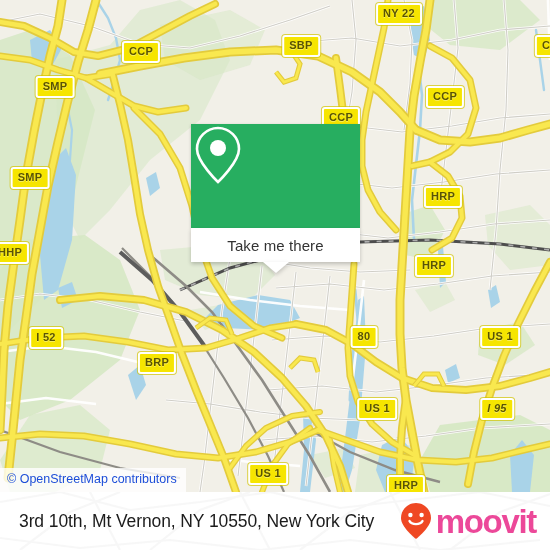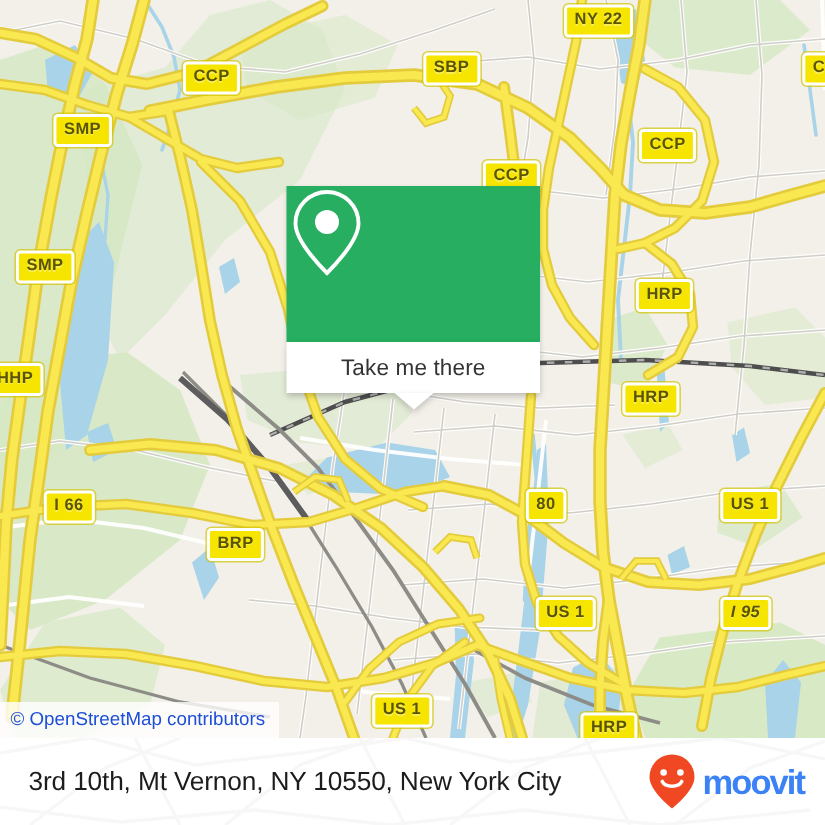--- a/index.html
+++ b/index.html
@@ -74,21 +74,21 @@
   #bottombar .wm{position:absolute;left:0;top:0;opacity:.055;}
   #addr{
     position:absolute;left:19px;top:50%;transform:translateY(-50%);
     font-size:17.5px;color:#1c1c1c;white-space:nowrap;letter-spacing:-.1px;
   }
   #logo{
     position:absolute;right:14px;top:50%;transform:translateY(-50%);
     display:flex;align-items:center;gap:3px;
   }
   #logo .word{
-    font-size:23px;font-weight:bold;color:#3b82f6;
+    font-size:33px;font-weight:bold;color:#ec4899;
     letter-spacing:-1.3px;line-height:1;
   }
 </style>
 </head>
 <body>
 
 <div id="app">
 
   <div id="map">
 
@@ -300,21 +300,21 @@
         <div class="shield" style="left: 301px; top: 46px;">SBP</div>
         <div class="shield" style="left: 399px; top: 14px;">NY 22</div>
         <div class="shield" style="left: 546px; top: 46px;">C</div>
         <div class="shield" style="left: 55px; top: 87px;">SMP</div>
         <div class="shield" style="left: 341px; top: 118px;">CCP</div>
         <div class="shield" style="left: 445px; top: 97px;">CCP</div>
         <div class="shield" style="left: 30px; top: 178px;">SMP</div>
         <div class="shield" style="left: 443px; top: 197px;">HRP</div>
         <div class="shield" style="left: 10px; top: 253px;">HHP</div>
         <div class="shield" style="left: 434px; top: 266px;">HRP</div>
-        <div class="shield" style="left: 46px; top: 338px;">I 66</div>
+        <div class="shield" style="left: 46px; top: 338px;">I 52</div>
         <div class="shield" style="left: 157px; top: 363px;">BRP</div>
         <div class="shield" style="left: 364px; top: 337px;">80</div>
         <div class="shield" style="left: 500px; top: 337px;">US 1</div>
         <div class="shield" style="left: 377px; top: 409px;">US 1</div>
         <div class="shield" style="left: 497px; top: 409px; font-style: italic;">I 95</div>
         <div class="shield" style="left: 268px; top: 474px;">US 1</div>
         <div class="shield" style="left: 406px; top: 486px;">HRP</div>
       </div>
 
     <div id="popup">

